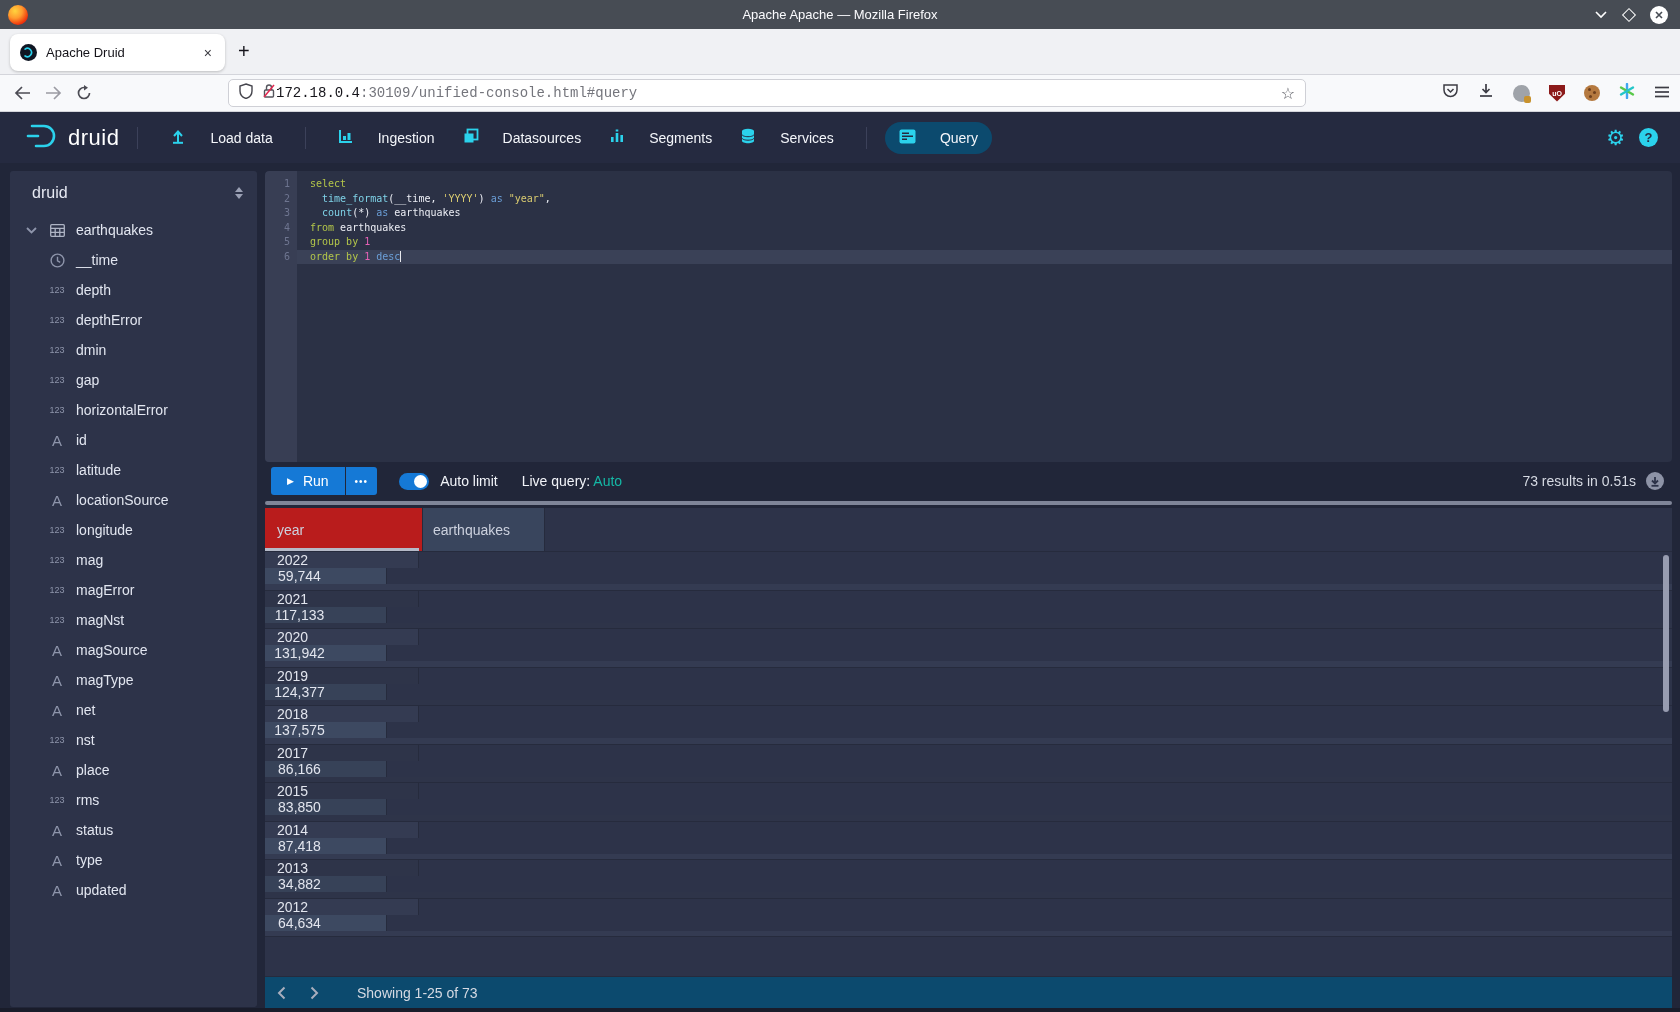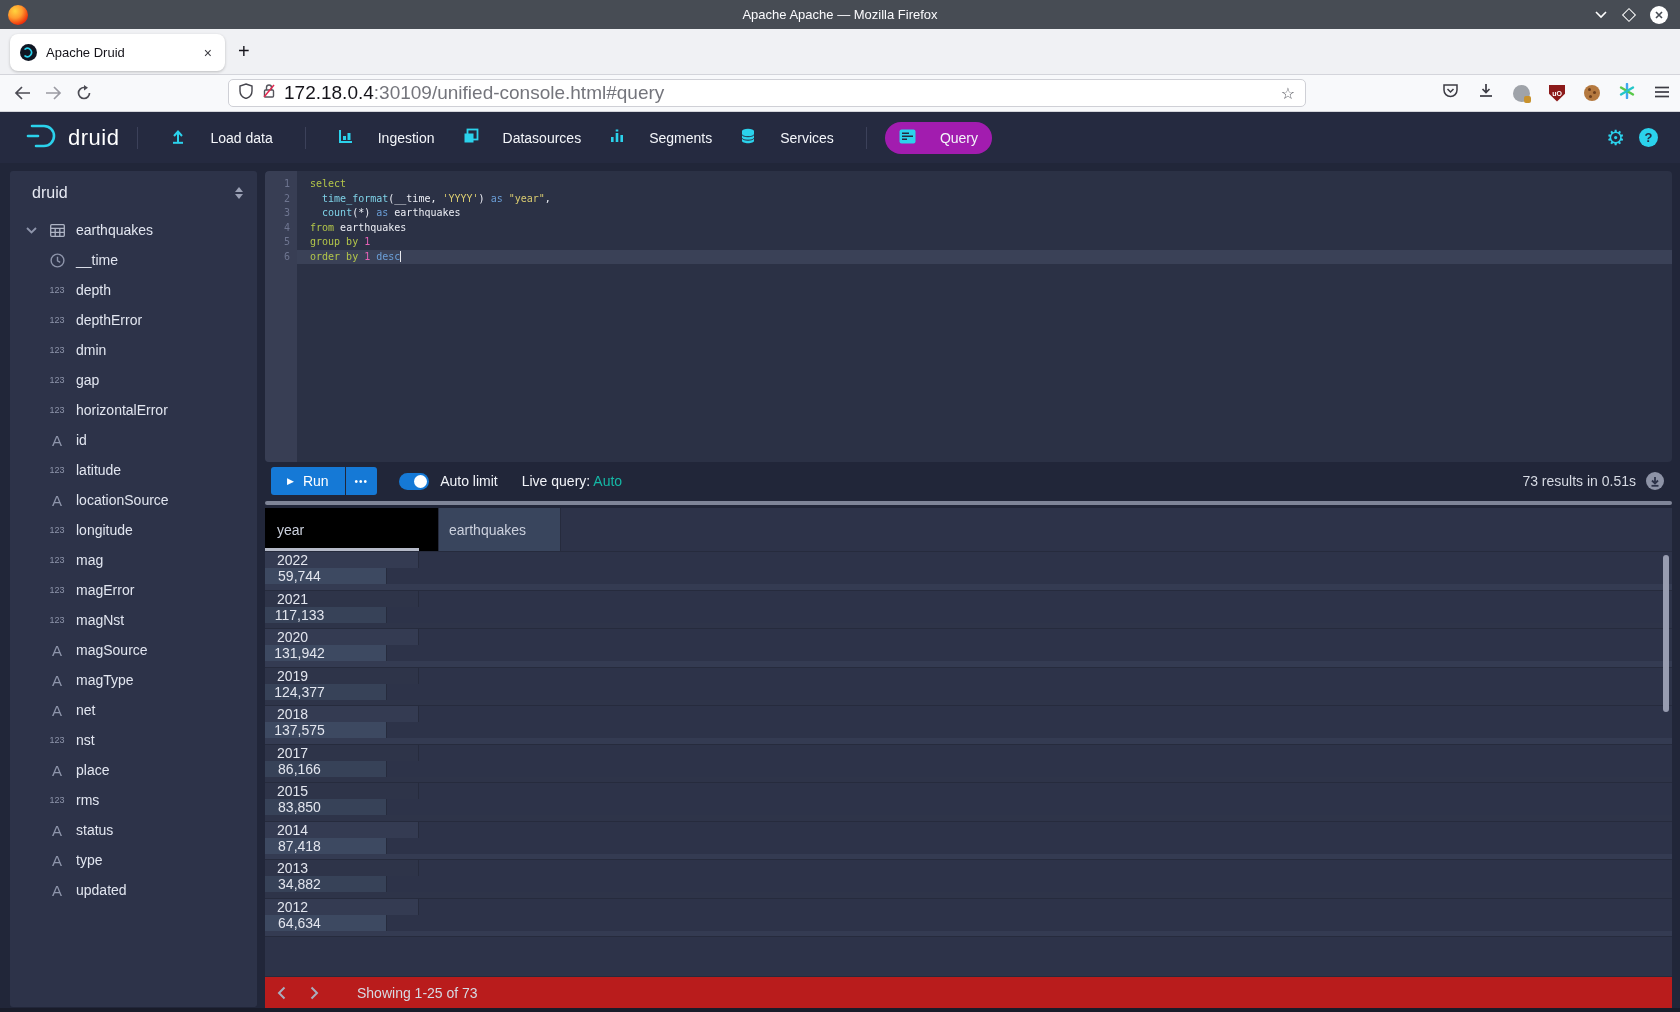--- a/index.html
+++ b/index.html
@@ -25,40 +25,40 @@
   #tab-favicon { width:17px; height:17px; border-radius:50%; background:#101623; display:flex; align-items:center; justify-content:center; }
   #tab-title { font-size:13px; color:#15141a; margin-left:9px; flex:1; }
   #tab-close { color:#3b3b42; font-size:14px; padding:0 3px; }
   #new-tab { position:absolute; left:238px; top:12px; color:#15141a; font-size:20px; font-weight:400; line-height:20px; }
 
   #toolbar { left:0; top:75px; width:1680px; height:37px; background:#f8f9fb; border-bottom:1px solid #d4d5db;
              display:flex; align-items:center; }
   .navbtn { margin-left:14px; display:flex; align-items:center; }
   #urlbar { position:absolute; left:228px; top:4px; width:1078px; height:28px; background:#fff;
             border:1px solid #cfd0d6; border-radius:5px; display:flex; align-items:center; padding:0 10px; }
-  #url-text { font-size:19px; margin-left:8px; flex:1; white-space:nowrap; overflow:hidden; }
+  #url-text { font-size:14px; flex:1; white-space:nowrap; overflow:hidden;font-family:Liberation Mono, monospace; }
   #url-text .host { color:#15141a; }
   #url-text .rest { color:#74757c; }
   #star { color:#55565e; font-size:16px; }
   .tb-icons { position:absolute; right:10px; top:0; height:36px; display:flex; align-items:center; gap:19px; }
   #ext-circle { width:17px; height:17px; border-radius:50%; background:#9fa3a9; position:relative; }
   #ext-circle::after { content:""; position:absolute; right:-1px; bottom:-1px; width:7px; height:7px; background:#c8922d; border-radius:2px; }
   #ublock { width:16px; height:17px; background:#8c1a1a; clip-path:polygon(0 0,100% 0,100% 55%,50% 100%,0 55%);
             display:flex; align-items:center; justify-content:center; color:#fff; font-size:7px; font-weight:bold; }
   #cookie { width:16px; height:16px; border-radius:50%; background:#b5793f; position:relative; }
   #cookie::after { content:""; position:absolute; left:4px; top:3px; width:3px; height:3px; border-radius:50%;
                    background:#6e3f1d; box-shadow:5px 3px 0 #6e3f1d, 1px 7px 0 #6e3f1d; }
 
   
   #dnavbar { left:0; top:112px; width:1680px; height:51px; background:#252a40; display:flex; align-items:center; }
   #brand { display:flex; align-items:center; margin-left:26px; }
   #brand-text { color:#fff; font-size:22px; letter-spacing:.5px; margin-left:8px; }
   .vdiv { width:1px; height:22px; background:#3c415a; margin:0 18px; }
   .dnav-item { display:flex; align-items:center; gap:24px; color:#f4f6fa; font-size:14px; padding:0 14px; height:32px; }
-  .dnav-item.active { background:#a21caf; border-radius:16px; }
+  .dnav-item.active { background:#0c4a6e; border-radius:16px; }
   .dnav-right { margin-left:auto; margin-right:22px; display:flex; align-items:center; gap:14px; }
   #gear { color:#2bd2ec; font-size:21px; line-height:21px; }
   #help { width:19px; height:19px; border-radius:50%; background:#2bd2ec; color:#252a40; font-size:13px; font-weight:bold;
           display:flex; align-items:center; justify-content:center; }
 
   
   #sidebar { left:10px; top:171px; width:247px; height:836px; background:#2d3349; border-radius:3px; overflow:hidden; }
   #schema-row { display:flex; align-items:center; height:44px; padding:0 14px 0 22px; }
   #schema-title { color:#e6e9f2; font-size:16px; flex:1; }
   .dblcaret { display:flex; flex-direction:column; gap:2px; align-items:center; }
@@ -102,37 +102,37 @@
   #live-query .val { color:#14b8a6; }
   #result-stats { margin-left:auto; color:#d6dae3; font-size:14px; }
   #dl-btn { width:18px; height:18px; border-radius:50%; background:#8d93a6; margin:0 8px 0 10px;
             display:flex; align-items:center; justify-content:center; }
 
   
   #hdivider { left:265px; top:501px; width:1407px; height:4px; background:#7f8598; border-radius:2px; }
   #results { left:265px; top:508px; width:1407px; height:468px; background:#2d3349; overflow:hidden; }
   .thead { display:flex; height:44px; border-bottom:1px solid #262b3d; position:relative; }
   .th { font-size:14px; color:#ccd1de; line-height:44px; }
-  .th.c-year { width:174px; padding-left:12px; background:#000000; border-right:1px solid #262b3d; position:relative; }
+  .th.c-year { width:158px; padding-left:12px; background:#b91c1c; border-right:1px solid #262b3d; position:relative; }
   .th.c-eq { width:122px; padding-left:10px; background:#39455d; border-right:1px solid #262b3d; }
   .th.c-fill { flex:1; background:#2d3349; }
   #sort-underline { position:absolute; left:0; bottom:0; width:154px; height:3px; background:#b5bac8; }
   .trow { display:flex; height:38.5px; border-bottom:1px solid #262b3d;flex-direction:column; }
   .td { font-size:14px; color:#e2e5ee; display:flex; align-items:center; }
   .td.c-year { width:154px; padding-left:12px; border-right:1px solid #262b3d; }
   .td.c-eq { width:122px; justify-content:center; padding-right:52px; border-right:1px solid #262b3d; }
   .td.c-fill { flex:1; }
   .trow.odd .c-year, .trow.odd .c-fill { background:#343b52; }
   .trow.odd .c-eq { background:#3d4961; }
   .trow.even .c-year, .trow.even .c-fill { background:#2e3449; }
   .trow.even .c-eq { background:#374258; }
   #vscroll { left:1663px; top:555px; width:6px; height:157px; background:#979cb0; border-radius:3px; }
 
   
-  #pagination { left:265px; top:976px; width:1407px; height:32px; background:#b91c1c;
+  #pagination { left:265px; top:976px; width:1407px; height:32px; background:#0c4a6e;
                 display:flex; align-items:center; border-top:1px solid #262b3d; }
   .pg-btn { padding:0 12px; display:flex; align-items:center; }
   #showing { color:#d6dae3; font-size:14px; margin-left:26px; }
   #bottomstrip { left:0; top:1008px; width:1680px; height:4px; background:#191c2a; }
 </style>
 </head>
 <body>
 
 <div id="stage">
 

